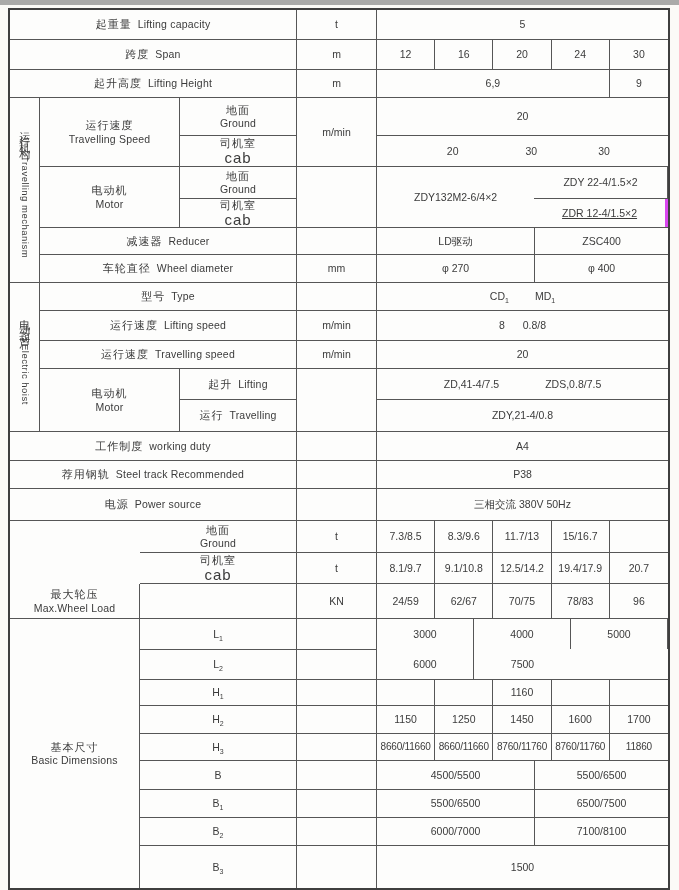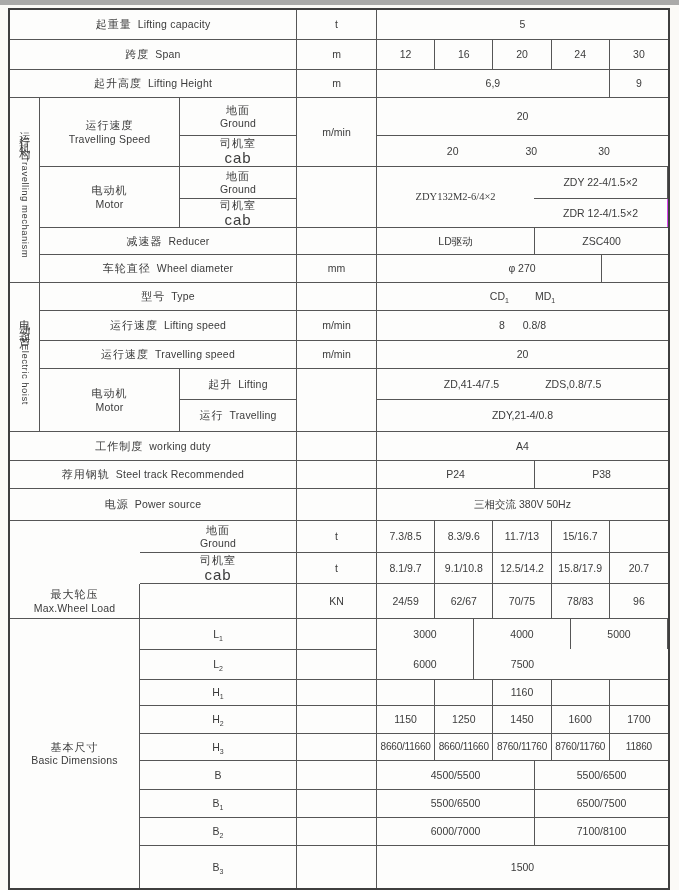--- a/index.html
+++ b/index.html
@@ -40,22 +40,22 @@
   .sub2{flex-direction:column;gap:0;}
   .cab-big{font-size:15px;letter-spacing:1px;line-height:1;}
   .vside{writing-mode:vertical-rl;text-orientation:mixed;}
   .vzh{font-size:11px;letter-spacing:6px;}
   .ven{font-size:9.5px;margin-top:10px;letter-spacing:.5px;}
   .split{padding:0;align-items:stretch;}
   .split .half-l{flex:0 0 54%;display:flex;align-items:center;justify-content:center;border-right:1px solid #565656;}
   .split .half-r{flex:1 1 auto;display:flex;align-items:center;justify-content:center;text-align:right;}
   .motor-grid{padding:0;display:grid;grid-template-columns:54% 1fr;grid-template-rows:32px 1fr;align-items:stretch;}
   .motor-grid .tl{border-right:1px solid #565656;border-bottom:1px solid #565656;display:flex;align-items:center;justify-content:center;}
-  .motor-grid .bl{border-right:1px solid #d946ef;display:flex;align-items:center;justify-content:center;}
-  .motor-grid .rr{grid-row:1/3;display:flex;align-items:center;justify-content:center;font-family:Liberation Serif, serif;}
+  .motor-grid .bl{border-right:3px solid #d946ef;display:flex;align-items:center;justify-content:center;text-decoration:underline;}
+  .motor-grid .rr{grid-row:1/3;display:flex;align-items:center;justify-content:center;}
   .row5{padding:0;display:grid;grid-template-columns:repeat(3,1fr);align-items:stretch;}
   .row5 .dc{border-right:1px solid #565656;display:flex;align-items:center;justify-content:center;}
   .row5 .dc:last-child{border-right:none;}
   .floatvals{position:relative;}
   .floatvals span{position:absolute;top:50%;transform:translate(-50%,-50%);}
   .gap-s{gap:18px;}
   .gap-m{gap:26px;}
   .gap-l{gap:46px;}
   .sm{font-size:10px;letter-spacing:-0.2px;}
   sub{font-size:7px;line-height:0;}
@@ -148,20 +148,21 @@
     <div class="half-r">ZSC400</div>
   </div>
 
   <div class="c lab" style="grid-area:9/2/10/5">
       <span class="zh">车轮直径</span>
       <span class="en">Wheel diameter</span>
     </div>
   <div class="c" style="grid-area:9/5/10/6">mm</div>
   <div class="c er split" style="grid-area:9/6/10/11">
     <div class="half-l">φ 270</div>
+    <div class="half-r">φ 400</div>
   </div>
 
   <div class="c vside" style="grid-area:10/1/15/2">
       <span class="vzh">电动葫芦</span>
       <span class="ven">Electric hoist</span>
     </div>
 
   <div class="c lab" style="grid-area:10/2/11/5">
       <span class="zh">型号</span>
       <span class="en">Type</span>
@@ -214,21 +215,20 @@
     </div>
   <div class="c" style="grid-area:15/5/16/6"></div>
   <div class="c er" style="grid-area:15/6/16/11">A4</div>
 
   <div class="c lab" style="grid-area:16/1/17/5">
       <span class="zh">荐用钢轨</span>
       <span class="en">Steel track Recommended</span>
     </div>
   <div class="c" style="grid-area:16/5/17/6"></div>
   <div class="c er split" style="grid-area:16/6/17/11">
-    <div class="half-l">P24</div>
     <div class="half-r">P38</div>
   </div>
 
   <div class="c lab" style="grid-area:17/1/18/5">
       <span class="zh">电源</span>
       <span class="en">Power source</span>
     </div>
   <div class="c" style="grid-area:17/5/18/6"></div>
   <div class="c er" style="grid-area:17/6/18/11">三相交流  380V  50Hz</div>
 
@@ -243,21 +243,21 @@
   <div class="c" style="grid-area:18/9/19/10">15/16.7</div>
   <div class="c er" style="grid-area:18/10/19/11"></div>
   <div class="c sub2" style="grid-area:19/3/20/5">
       <span class="zh">司机室</span>
       <span class="cab-big">cab</span>
     </div>
   <div class="c" style="grid-area:19/5/20/6">t</div>
   <div class="c" style="grid-area:19/6/20/7">8.1/9.7</div>
   <div class="c" style="grid-area:19/7/20/8">9.1/10.8</div>
   <div class="c" style="grid-area:19/8/20/9">12.5/14.2</div>
-  <div class="c" style="grid-area:19/9/20/10">15.8/17.9</div>
+  <div class="c" style="grid-area:19/9/20/10">19.4/17.9</div>
   <div class="c er" style="grid-area:19/10/20/11">20.7</div>
 
   <div class="c lab2" style="grid-area:20/1/21/3">
       <span class="zh">最大轮压</span>
       <span class="en">Max.Wheel Load</span>
     </div>
   <div class="c" style="grid-area:20/3/21/5"></div>
   <div class="c" style="grid-area:20/5/21/6">KN</div>
   <div class="c" style="grid-area:20/6/21/7">24/59</div>
   <div class="c" style="grid-area:20/7/21/8">62/67</div>

